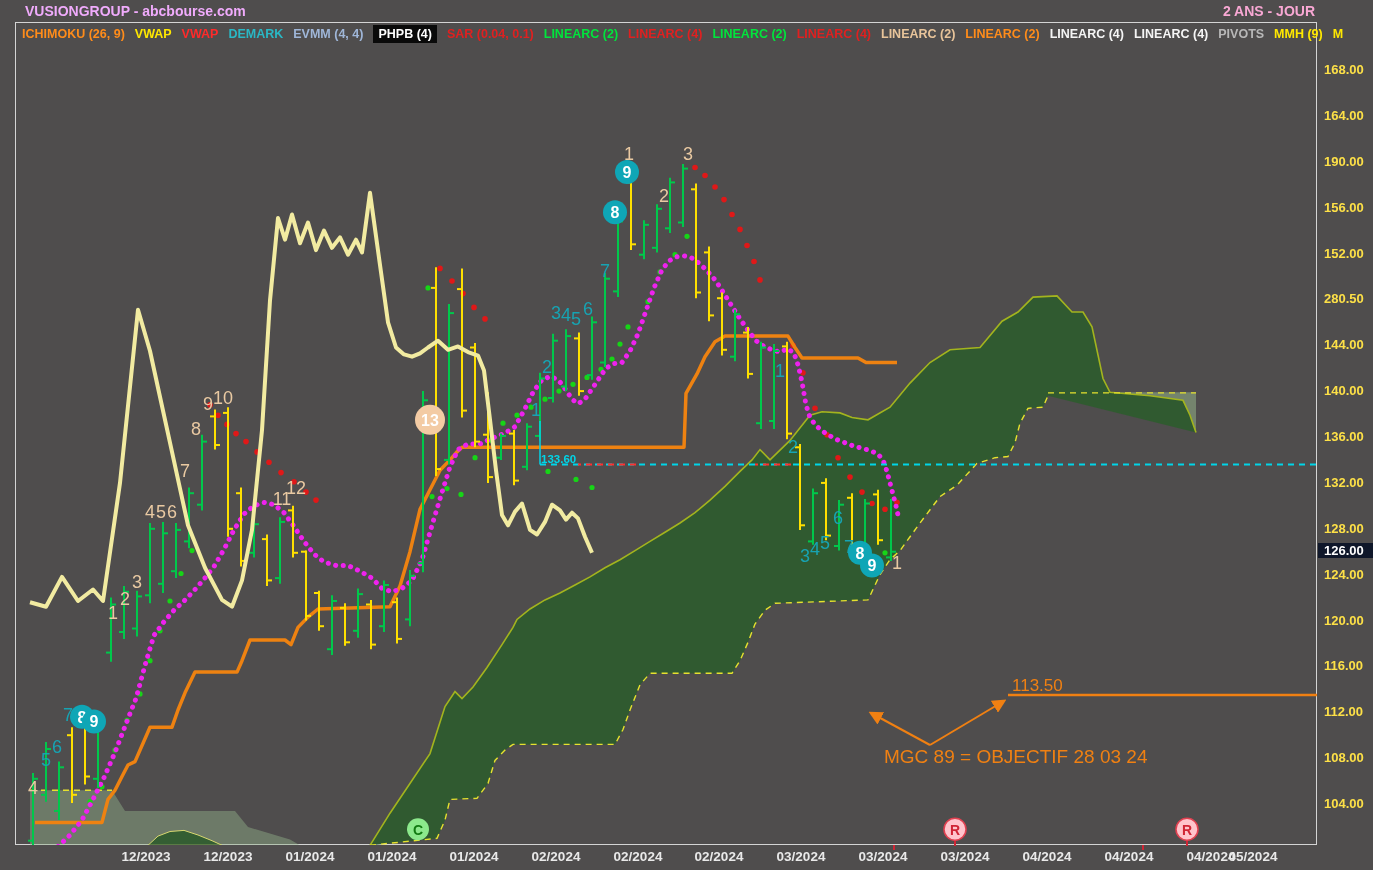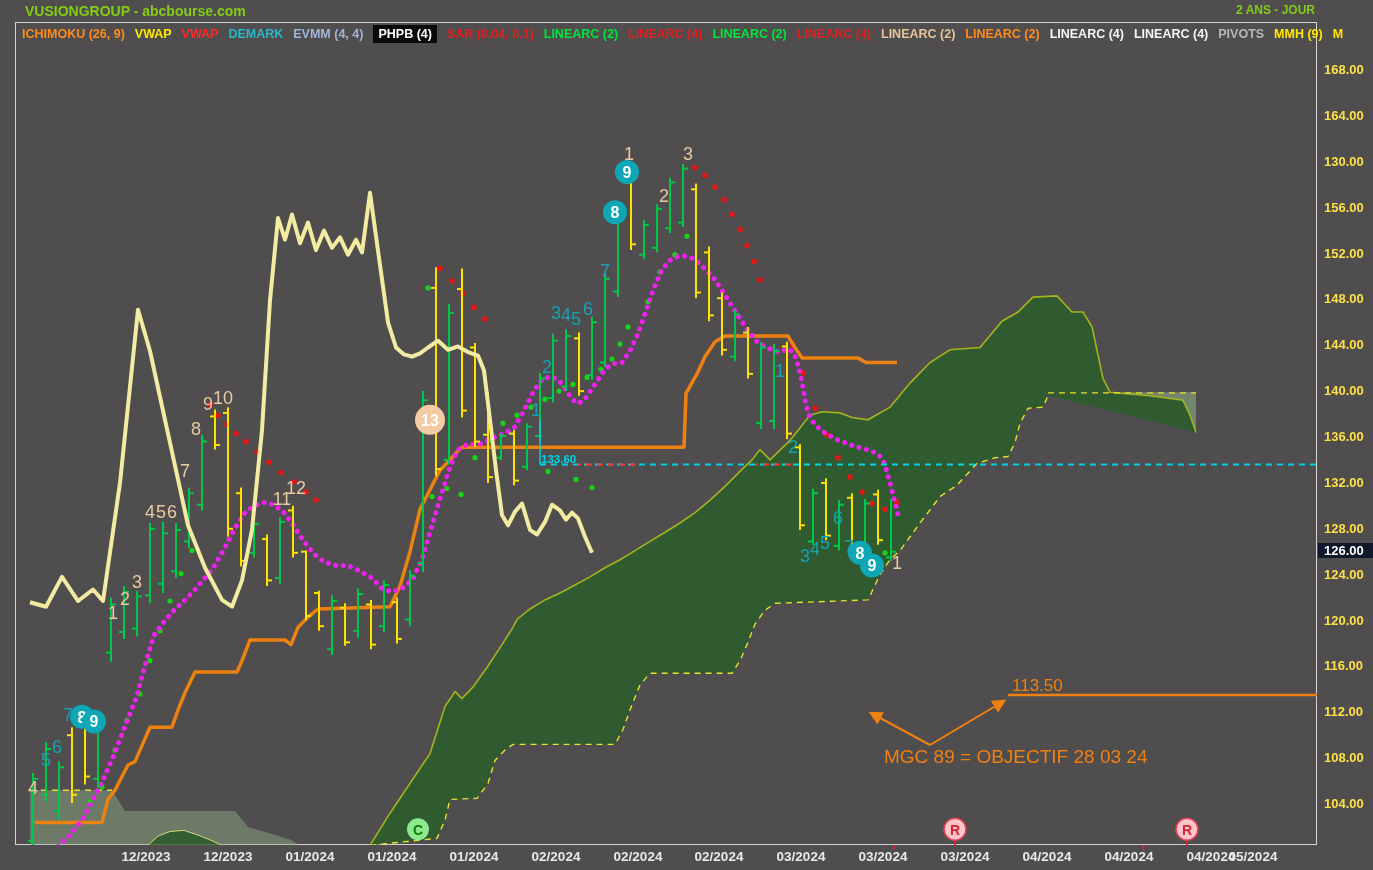--- a/index.html
+++ b/index.html
@@ -1,20 +1,20 @@
 <!DOCTYPE html>
 <html><head>
 <meta charset="utf-8">
 <style>
   html,body{margin:0;padding:0;background:#3a3838;}
   .screen{position:relative;width:1373px;height:870px;background:#4f4d4d;overflow:hidden;
           font-family:"Liberation Sans","DejaVu Sans",sans-serif;}
   .titlebar{position:absolute;left:0;top:0;width:100%;height:22px;}
-  .app-title{position:absolute;left:25px;top:3px;font-size:14px;font-weight:700;color:#84cc16;}
-  .timeframe{position:absolute;right:58px;top:3px;font-size:12px;font-weight:700;color:#84cc16;}
+  .app-title{position:absolute;left:25px;top:3px;font-size:14px;font-weight:700;color:#f0abfc;}
+  .timeframe{position:absolute;right:58px;top:3px;font-size:14px;font-weight:700;color:#f9a8d4;}
   .frame{position:absolute;left:15px;top:22px;width:1302px;height:823px;border:1px solid #d4d4d4;box-sizing:border-box;}
   .legendbar{position:absolute;left:22px;top:25px;width:1322px;height:18px;display:flex;gap:10px;
              align-items:center;white-space:nowrap;overflow:hidden;}
   .legend-item{font-size:12.5px;font-weight:700;flex:0 0 auto;cursor:default;}
   #chartsvg{position:absolute;left:0;top:0;}
   .yaxis{position:absolute;left:1318px;top:22px;width:55px;height:823px;}
   .ylab{position:absolute;left:6px;width:49px;font-size:13px;font-weight:700;color:#fde047;}
   .ybadge{position:absolute;left:0;width:55px;font-size:13px;font-weight:700;color:#ffffff;background:#0f172a;padding-left:6px;box-sizing:border-box;}
   .xaxis{position:absolute;left:0;top:847px;width:1373px;height:22px;margin-left:23px;}
   .xlab{position:absolute;top:2px;width:80px;margin-left:-40px;text-align:center;font-size:13.5px;font-weight:700;color:#e9e9e9;}
@@ -563,24 +563,24 @@
           <circle cx="1187" cy="829.2478" r="11" fill="#ffc4cc" stroke="#e04050" stroke-width="1.5"></circle>
           <text x="1187" y="829.7478" fill="#d02535" font-size="14" font-weight="700" text-anchor="middle" dominant-baseline="central" font-family="Liberation Sans, DejaVu Sans, sans-serif">R</text>
         </g>
         <line x1="894" y1="845" x2="894" y2="850" stroke="#d02535" stroke-width="2"></line>
         <line x1="1143" y1="845" x2="1143" y2="850" stroke="#d02535" stroke-width="2"></line>
       </g>
   </svg>
   <div class="yaxis" id="yaxis">
       <div class="ylab" style="top: 40px;">168.00</div>
       <div class="ylab" style="top: 85.876px;">164.00</div>
-      <div class="ylab" style="top: 131.752px;">130.00</div>
+      <div class="ylab" style="top: 131.752px;">190.00</div>
       <div class="ylab" style="top: 177.628px;">156.00</div>
       <div class="ylab" style="top: 223.504px;">152.00</div>
-      <div class="ylab" style="top: 269.38px;">148.00</div>
+      <div class="ylab" style="top: 269.38px;">280.50</div>
       <div class="ylab" style="top: 315.256px;">144.00</div>
       <div class="ylab" style="top: 361.132px;">140.00</div>
       <div class="ylab" style="top: 407.008px;">136.00</div>
       <div class="ylab" style="top: 452.884px;">132.00</div>
       <div class="ylab" style="top: 498.76px;">128.00</div>
       <div class="ylab" style="top: 544.636px;">124.00</div>
       <div class="ylab" style="top: 590.512px;">120.00</div>
       <div class="ylab" style="top: 636.388px;">116.00</div>
       <div class="ylab" style="top: 682.264px;">112.00</div>
       <div class="ylab" style="top: 728.14px;">108.00</div>

